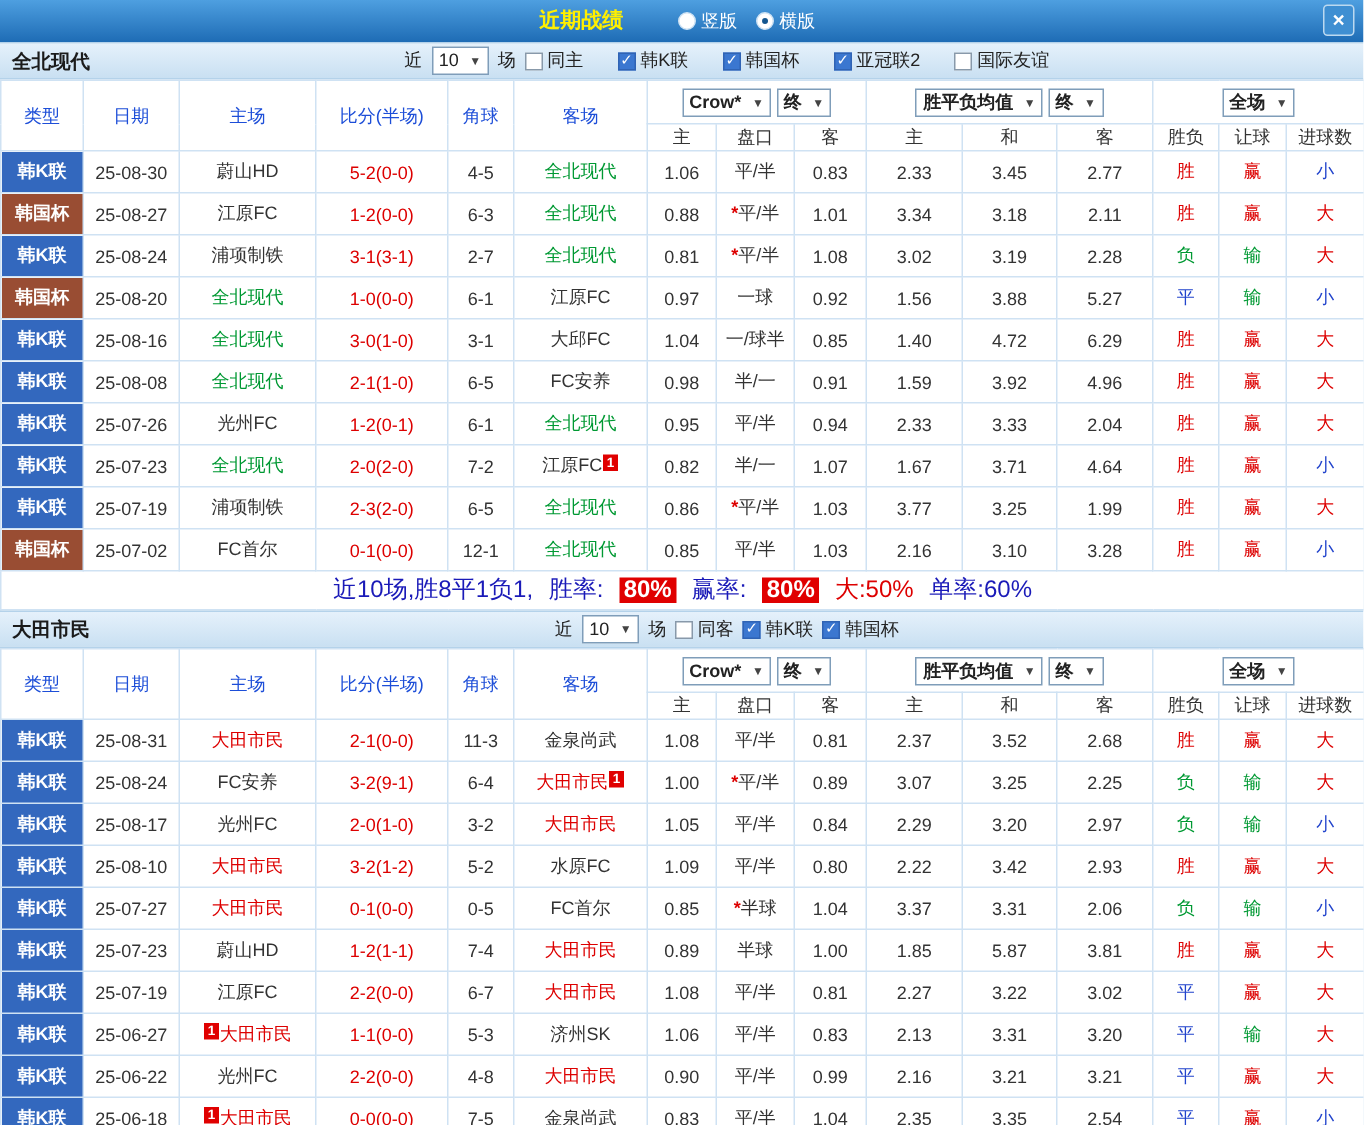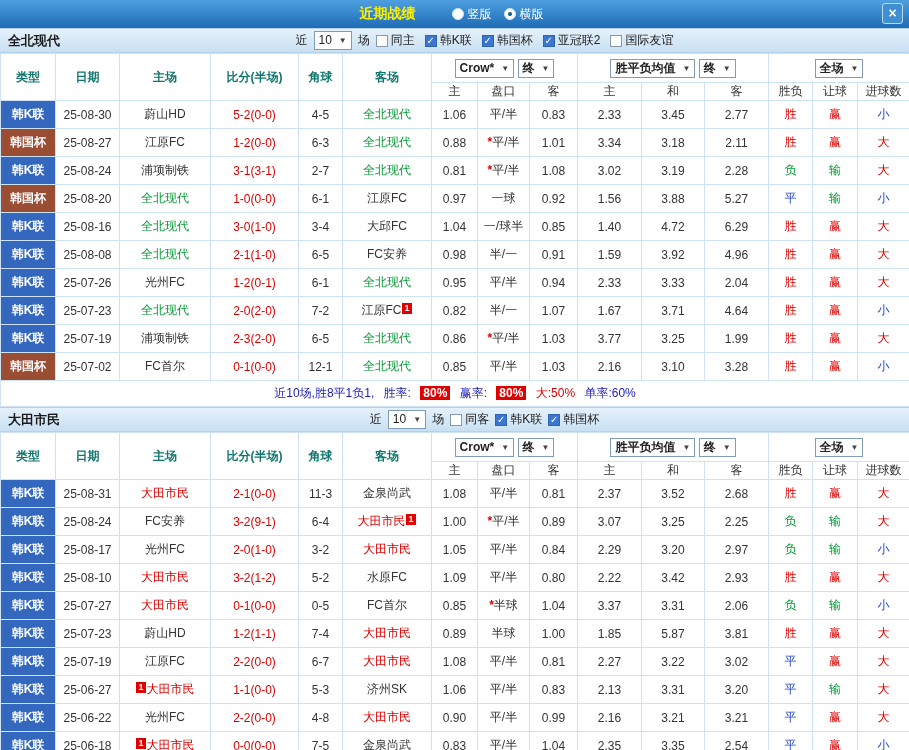--- a/index.html
+++ b/index.html
@@ -26,37 +26,37 @@
   .dd .arr{font-size:8px;color:#444}
   .cb{width:12px;height:12px;border:1px solid #8899aa;background:#fff;display:inline-flex;
     align-items:center;justify-content:center;font-size:10px;flex:none;cursor:pointer}
   .cb.on{background:#3b77d0;border-color:#2f63b4;color:#fff}
   .filter{display:inline-flex;align-items:center;gap:3px}
   
   table{width:909px;table-layout:fixed;border-collapse:collapse;font-size:12px}
   th,td{border:1px solid #cfe2f3;text-align:center;overflow:hidden;white-space:nowrap;background:#fff}
   thead .h1 th{height:29px}
   thead .h2 th{height:18px;font-weight:normal;color:#333}
-  th.rowhead{font-weight:bold;color:#0f766e}
+  th.rowhead{font-weight:normal;color:#1d4ed8}
   tbody td{height:28px;color:#333}
   td.lg{color:#fff;font-weight:bold;font-size:12px}
   .lg-k{background:#3368be}
   .lg-cup{background:#994d33}
   td.score{color:#dd0000}
   .hl-green{color:#009933}
   .hl-red{color:#dd0000}
   .r-win{color:#dd0000}
   .r-lose{color:#009933}
   .r-draw{color:#2244cc}
   .g-small{color:#2244cc}
   .ast{color:#dd0000;font-weight:bold}
   .badge1{display:inline-block;background:#e00000;color:#fff;font-size:9px;line-height:11px;
     padding:0 2px;vertical-align:3px;font-weight:bold;margin:0 1px}
   
-  .summary td{height:26px;font-size:12px}
+  .summary td{height:26px;font-size:16px}
   .sum-blue{color:#1a1ab8;margin:0 3px}
   .sum-red{color:#dd0000;margin:0 3px}
   .pct-box{background:#e00000;color:#fff;padding:0 3px;font-weight:bold;margin:0 3px}
 </style>
 </head>
 <body>
 
 <div class="titlebar">
   <span class="title-text">近期战绩</span>
   <span class="radio-group">
@@ -72,21 +72,21 @@
 
 <div class="secbar">
   <span class="sec-title">全北现代</span>
   <span class="sec-controls">
     <span>近</span>
     <span class="dd">
         <span>10</span>
         <span class="arr">▼</span>
       </span>
     <span>场</span>
-    <span style="display:inline-flex;gap:10px">
+    <span style="display:inline-flex;gap:23px">
         <span class="filter">
           <span class="cb"></span>
           <span>同主</span>
         </span>
         <span class="filter">
           <span class="cb on">✓</span>
           <span>韩K联</span>
         </span>
         <span class="filter">
           <span class="cb on">✓</span>
@@ -236,21 +236,21 @@
         <td>5.27</td>
         <td class="r-draw">平</td>
         <td class="r-lose">输</td>
         <td class="g-small">小</td>
       </tr>
       <tr>
         <td class="lg lg-k">韩K联</td>
         <td>25-08-16</td>
         <td><span class="hl-green">全北现代</span></td>
         <td class="score">3-0(1-0)</td>
-        <td>3-4</td>
+        <td>3-1</td>
         <td><span>大邱FC</span></td>
         <td>1.04</td>
         <td>一/球半</td>
         <td>0.85</td>
         <td>1.40</td>
         <td>4.72</td>
         <td>6.29</td>
         <td class="r-win">胜</td>
         <td class="r-win">赢</td>
         <td class="r-win">大</td>

